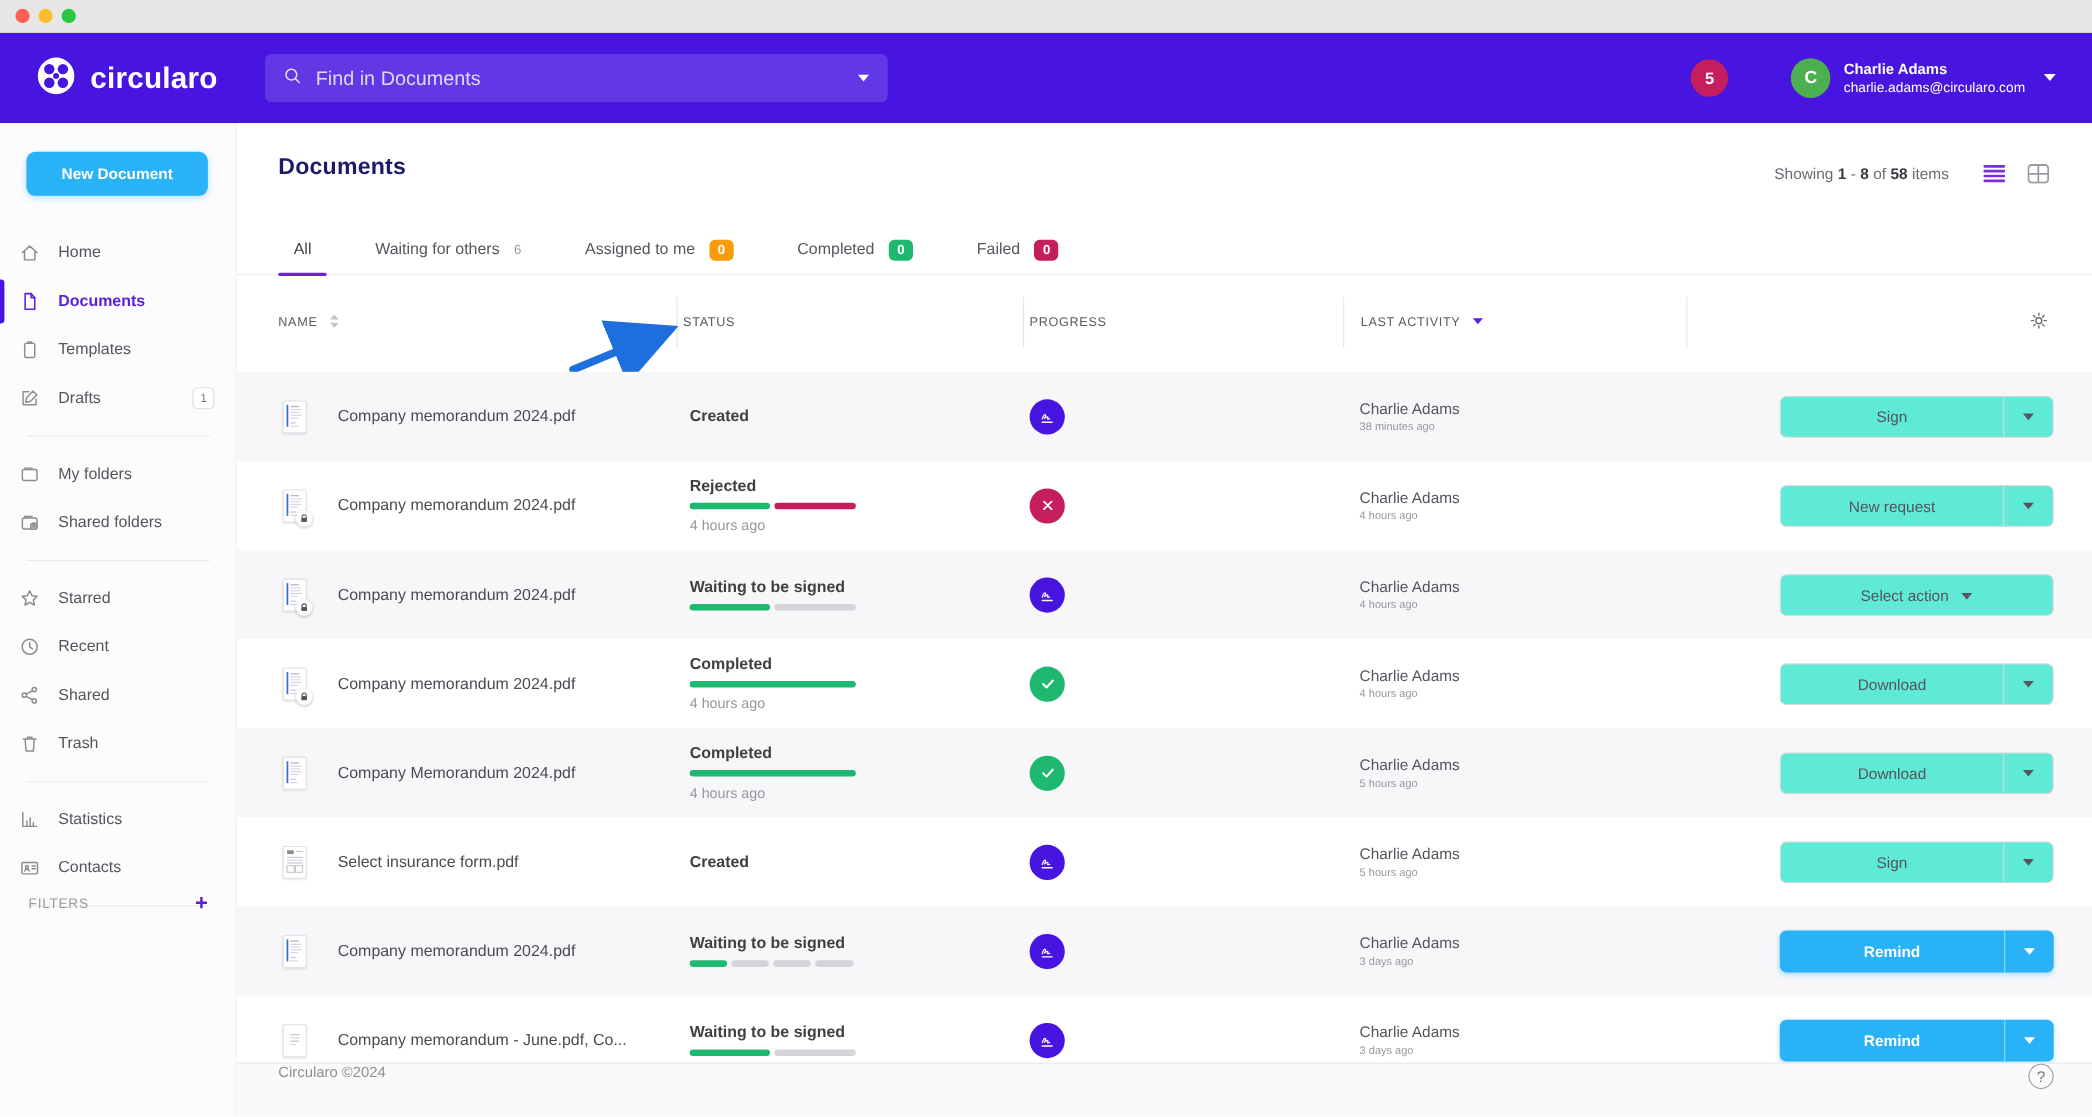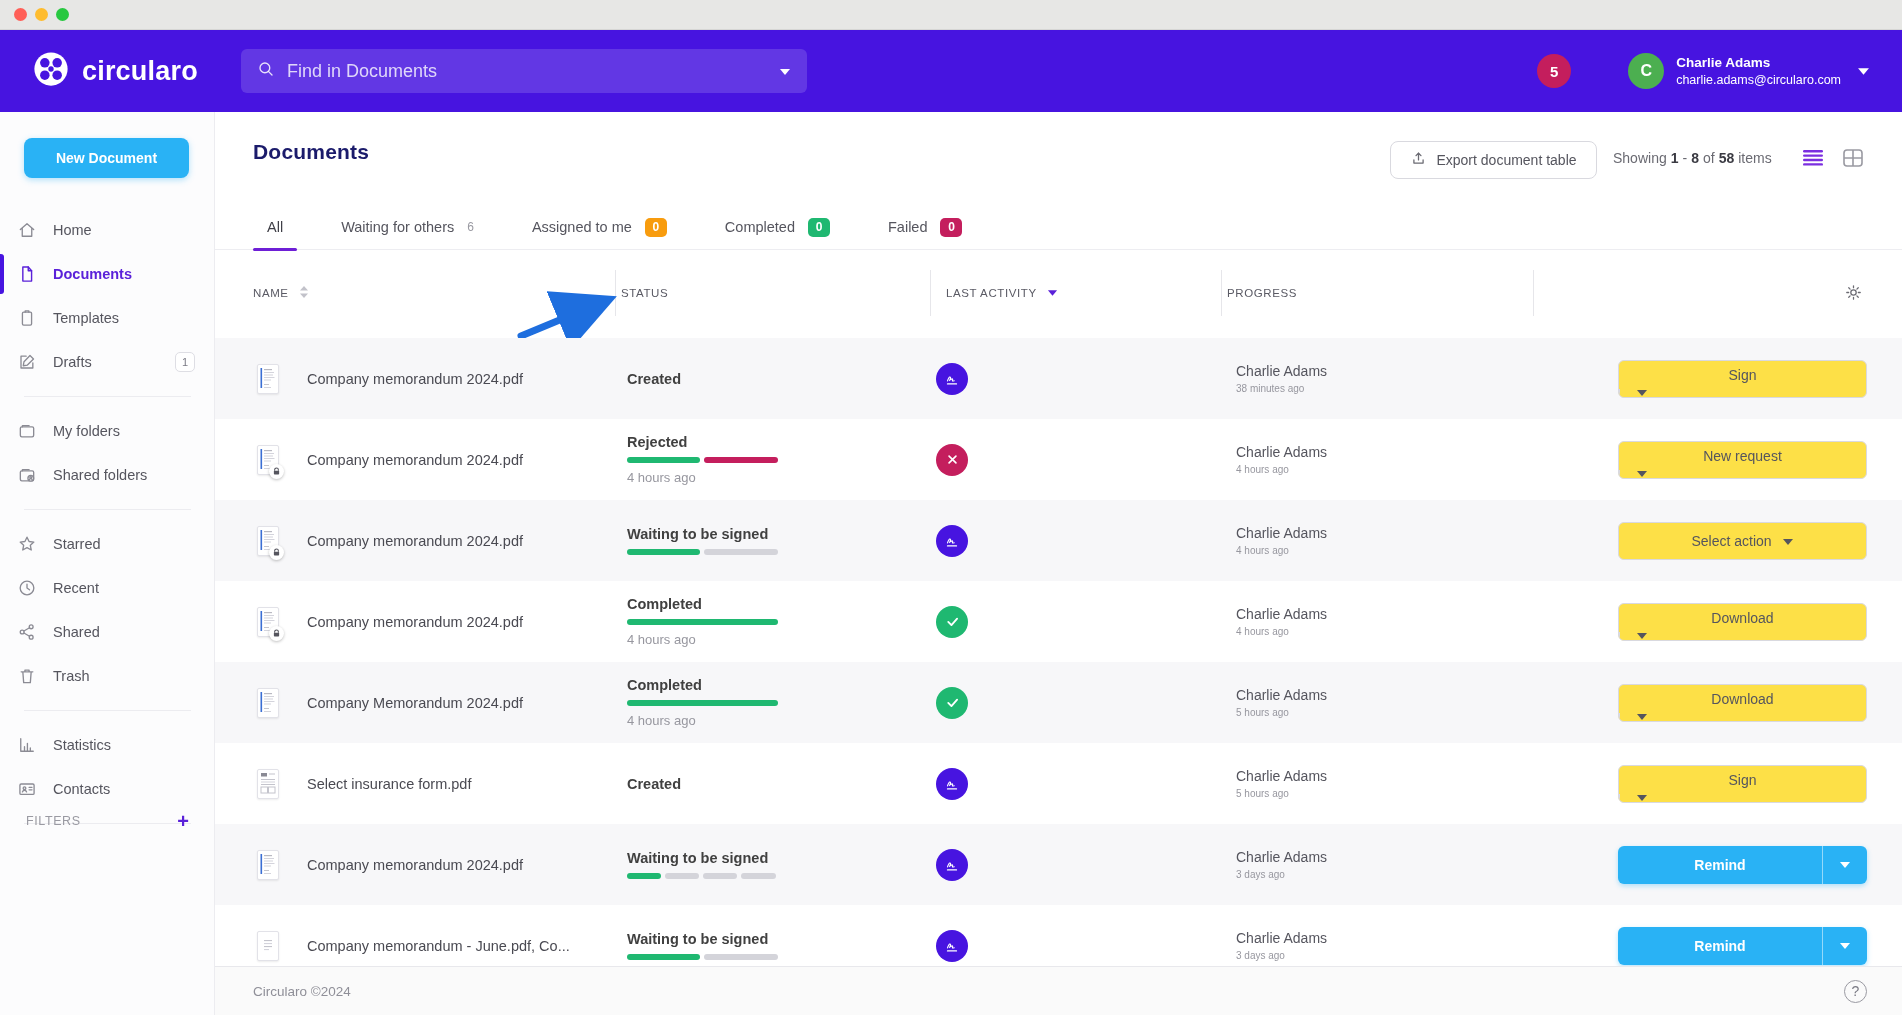--- a/index.html
+++ b/index.html
@@ -85,32 +85,32 @@
   .seg.green{background:var(--green);} .seg.red{background:var(--red);} .seg.gray{background:#d4d4da;}
   .st-time{font-size:13px; color:var(--muted);}
   .cell-prog{padding-left:6px;}
   .picon{width:32px; height:32px; border-radius:50%; display:flex; align-items:center; justify-content:center;}
   .picon.sign{background:var(--accent);} .picon.check{background:var(--green);} .picon.reject{background:var(--red);}
   .cell-act{padding-left:15px; display:flex; flex-direction:column; gap:4px;}
   .act-user{font-size:14px; color:#55555e;}
   .act-time{font-size:10px; color:var(--muted);}
   .cell-btn{display:flex; justify-content:flex-end; padding-right:35px;}
   .sbtn{width:249px; height:38px; border-radius:6px; display:flex; overflow:hidden; cursor:pointer; font-size:14px;}
-  .sbtn.white{background:#fde047; border:1px solid #d9d9df; color:#55555e;flex-direction:column;}
+  .sbtn.white{background:#5eead4; border:1px solid #d9d9df; color:#55555e;}
   .sbtn.blue{background:var(--blue); color:#fff; font-weight:bold; box-shadow:0 2px 5px rgba(41,178,245,.35);}
   .sbtn .lbl{flex:1; display:flex; align-items:center; justify-content:center; gap:10px;}
   .sbtn .drop{width:45px; display:flex; align-items:center; justify-content:center;}
   .sbtn.white .drop{border-left:1px solid #d9d9df;}
   .sbtn.blue .drop{border-left:1px solid rgba(255,255,255,.5);}
 
   
   .annot{position:absolute; left:298px; top:176px; width:120px; height:56px; pointer-events:none;}
 
   
-  .mfooter{position:absolute; left:0; top:854px; width:1687px; height:49px; background:#fafafa; border-top:1px solid #e8e8ec; display:flex; align-items:center; justify-content:space-between; padding:0 35px 0 38px;}
+  .mfooter{position:absolute; left:0; top:854px; width:1687px; height:49px; background:#fafafa; border-top:1px solid #e8e8ec; display:flex; align-items:flex-start; justify-content:space-between; padding:0 35px 0 38px;}
   .copy{font-size:13.5px; color:#8f8f98;}
   .help{width:23px; height:23px; border-radius:50%; border:1.5px solid #9a9aa2; color:#7a7a84; font-size:14px; display:flex; align-items:center; justify-content:center; cursor:pointer;}
 </style>
 </head>
 <body>
 
 <div class="titlebar">
   <span class="dot r"></span>
   <span class="dot y"></span>
   <span class="dot g"></span>
@@ -281,30 +281,20 @@
     </div>
   <div class="filters">
     <span class="filters-label">FILTERS</span>
     <span class="plus">+</span>
   </div>
 </div>
 
 <div class="main">
   <div class="page-title">Documents</div>
 
-  <div class="export-btn">
-    <span>
-      <svg width="17" height="17" viewBox="0 0 24 24" fill="none" stroke="#6a6a72" stroke-width="1.8" stroke-linecap="round" stroke-linejoin="round">
-          <path d="M12 14V4.5"></path>
-          <path d="M8.5 8 12 4.5 15.5 8"></path>
-          <path d="M5.5 14v4.5h13V14"></path>
-        </svg>
-    </span>
-    <span>Export document table</span>
-  </div>
 
   <div class="showing">
     <span>Showing</span>
       <b>1</b>
       <span>-</span>
       <b>8</b>
       <span>of</span>
       <b>58</b>
       <span>items</span>
   </div>
@@ -356,31 +346,31 @@
       <span>
         <svg width="10" height="14" viewBox="0 0 10 14">
             <polygon points="5,1 9,5.5 1,5.5" fill="#c2c2ca"></polygon>
             <polygon points="1,8.5 9,8.5 5,13" fill="#c2c2ca"></polygon>
           </svg>
       </span>
     </div>
     <div class="th bl">
         <span>STATUS</span>
       </div>
+    <div class="th bl">
+        <span>PROGRESS</span>
+      </div>
     <div class="th bl c4">
       <span>LAST ACTIVITY</span>
       <span>
         <svg width="11" height="8" viewBox="0 0 12 8">
             <polygon points="1,1 11,1 6,7" fill="#5a21d9"></polygon>
           </svg>
       </span>
     </div>
-    <div class="th bl">
-        <span>PROGRESS</span>
-      </div>
     <div class="th bl c5">
       <span>
         <svg width="19" height="19" viewBox="0 0 24 24" fill="none" stroke="#6a6a72" stroke-width="1.6" stroke-linecap="round">
             <circle cx="12" cy="12" r="3.4"></circle>
             <path d="M12 3.5v2.4M12 18.1v2.4M3.5 12h2.4M18.1 12h2.4M6 6l1.7 1.7M16.3 16.3 18 18M18 6l-1.7 1.7M7.7 16.3 6 18"></path>
           </svg>
       </span>
     </div>
   </div>
 

